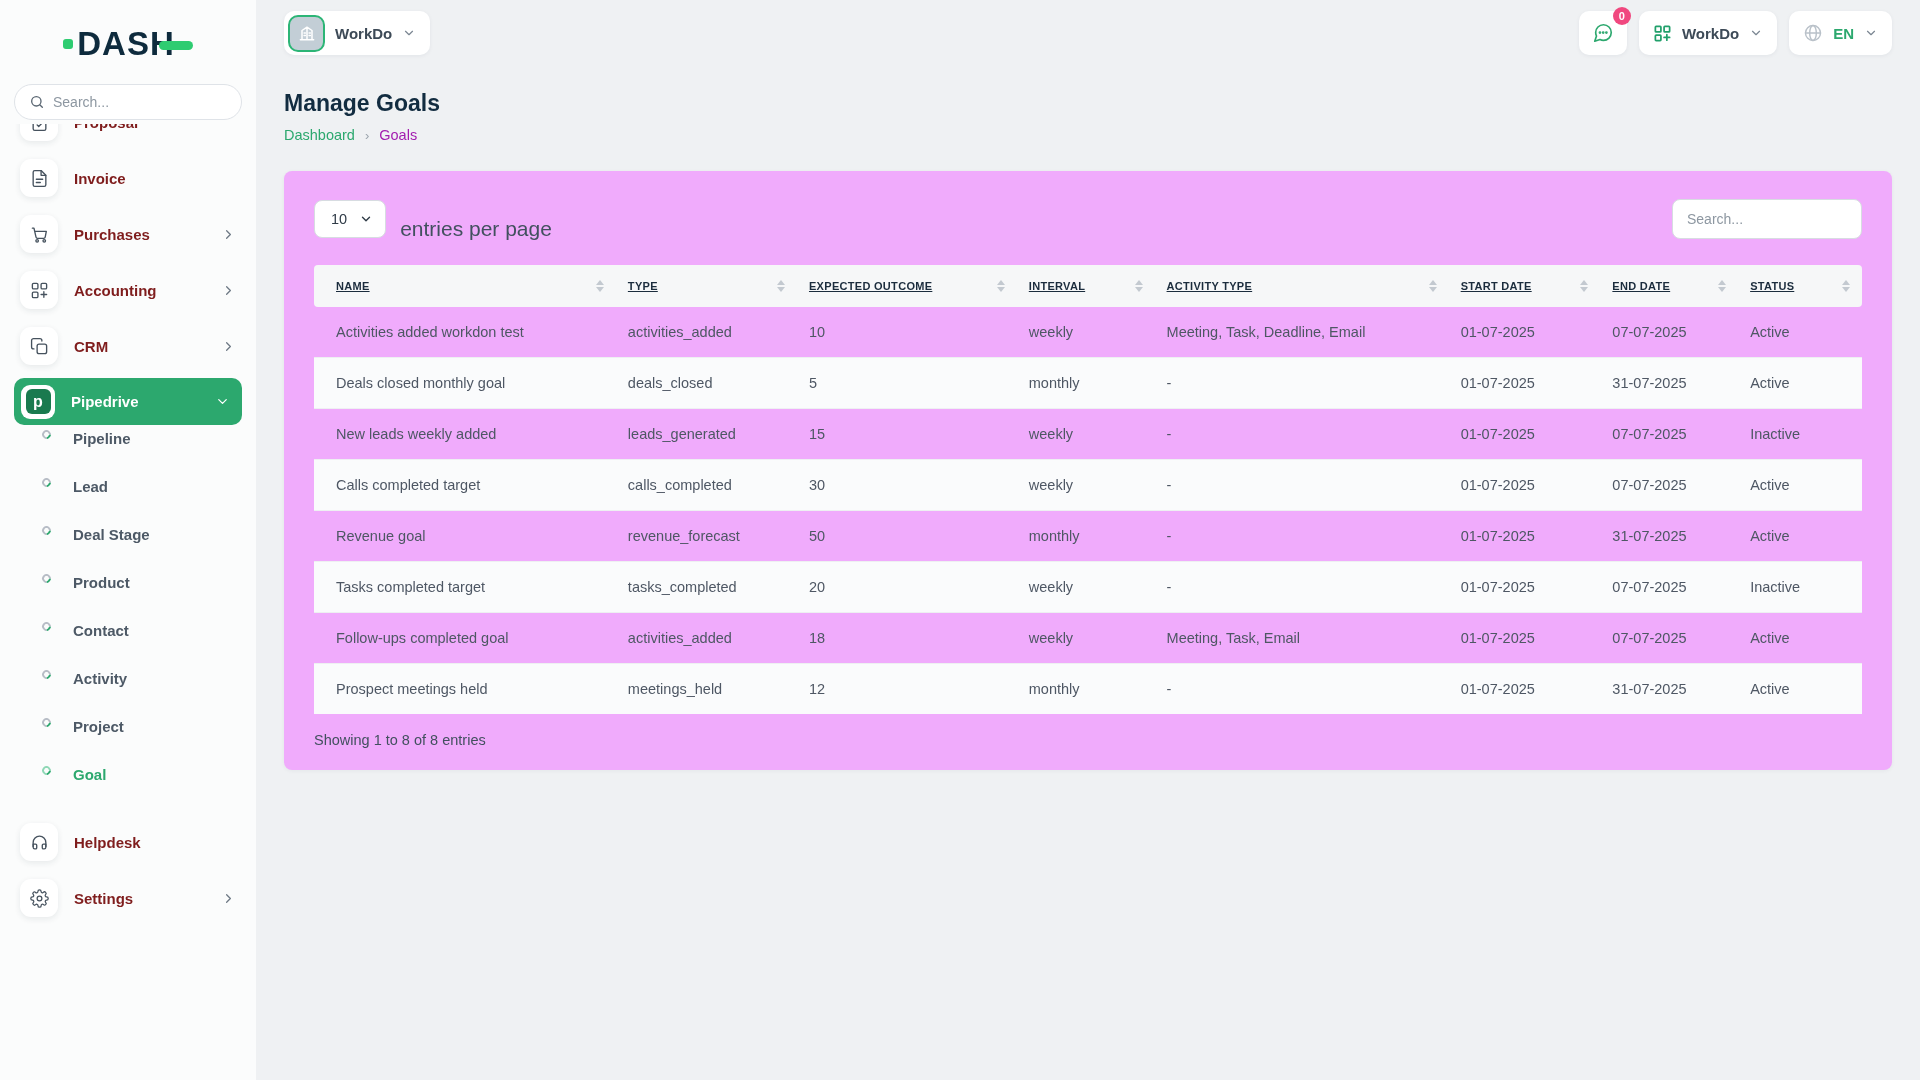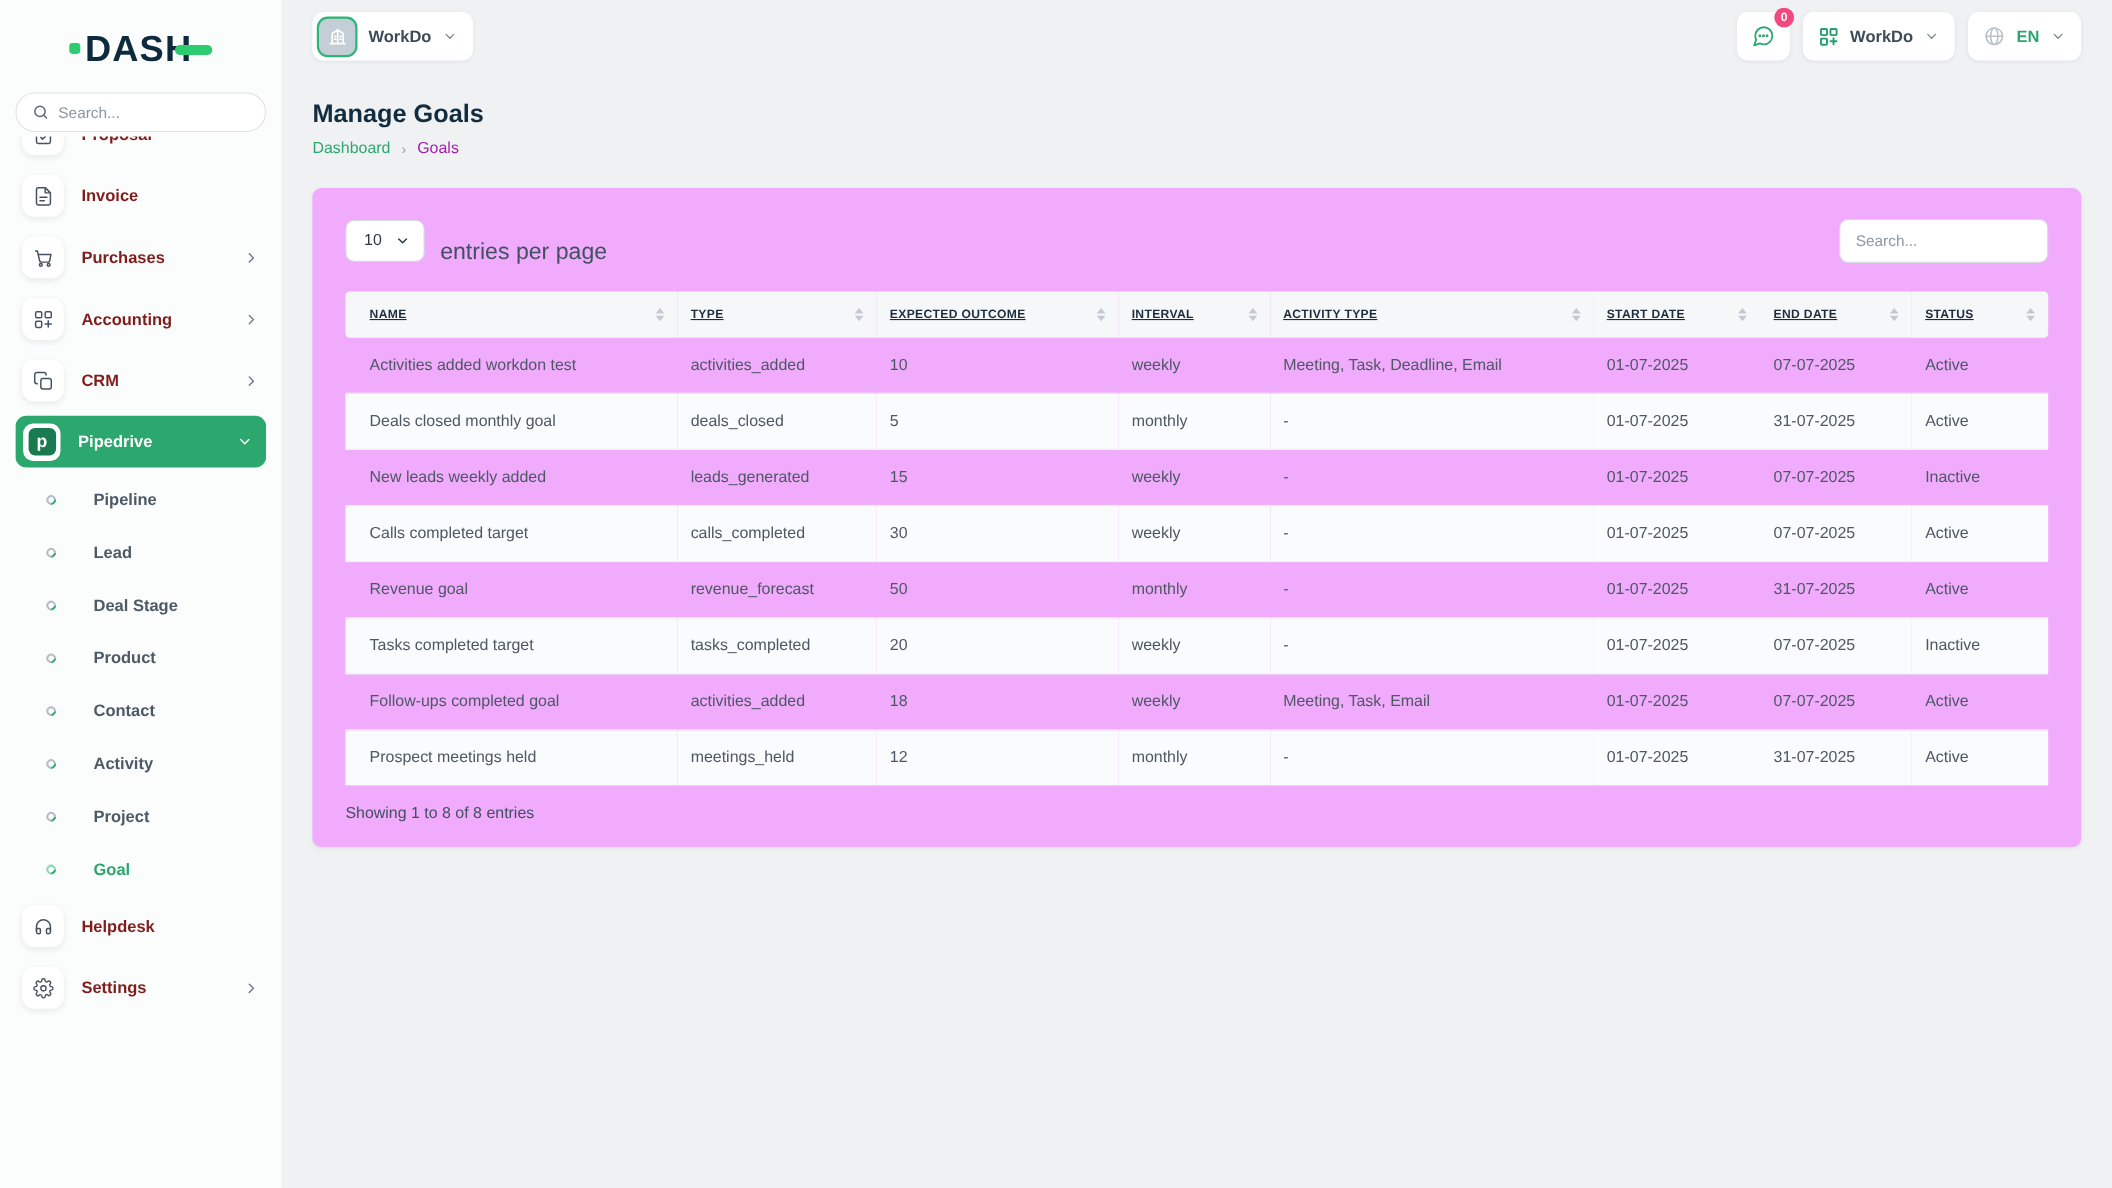--- a/index.html
+++ b/index.html
@@ -44,21 +44,21 @@
     background:#2ca86e; border-radius:10px; height:47px; margin:4px 0 5px; padding:0 12px 0 7px;
   }
   .menu-item.active-parent .label { color:#fff; font-weight:700; }
   .menu-item.active-parent .chev { color:#fff; }
   .menu-item.active-parent .icon-box { width:34px; height:34px; flex-basis:34px; border-radius:9px; box-shadow:none; }
   .p-badge {
     width:25px; height:25px; border-radius:6px; background:#1a7a4f; color:#fff;
     font-weight:800; font-size:16px; display:flex; align-items:center; justify-content:center;
   }
   .submenu-item {
-    height:48px; display:flex; align-items:center; gap:34px; padding-left:28px; cursor:pointer;
+    height:48px; display:flex; align-items:flex-start; gap:22px; padding-left:28px; cursor:pointer;
   }
   .bullet {
     width:9px; height:9px; border-radius:50%; border:2px solid #b7bdc6;
     border-bottom-color:#2ca86e; transform:rotate(-45deg); flex:0 0 9px;
   }
   .submenu-item .label { font-size:15px; font-weight:600; color:#4d5966; }
   .submenu-item.active .label { color:#2ca86e; }
   .submenu-item.active .bullet { border-color:#8fd8b6; border-bottom-color:#2ca86e; }
 
   

